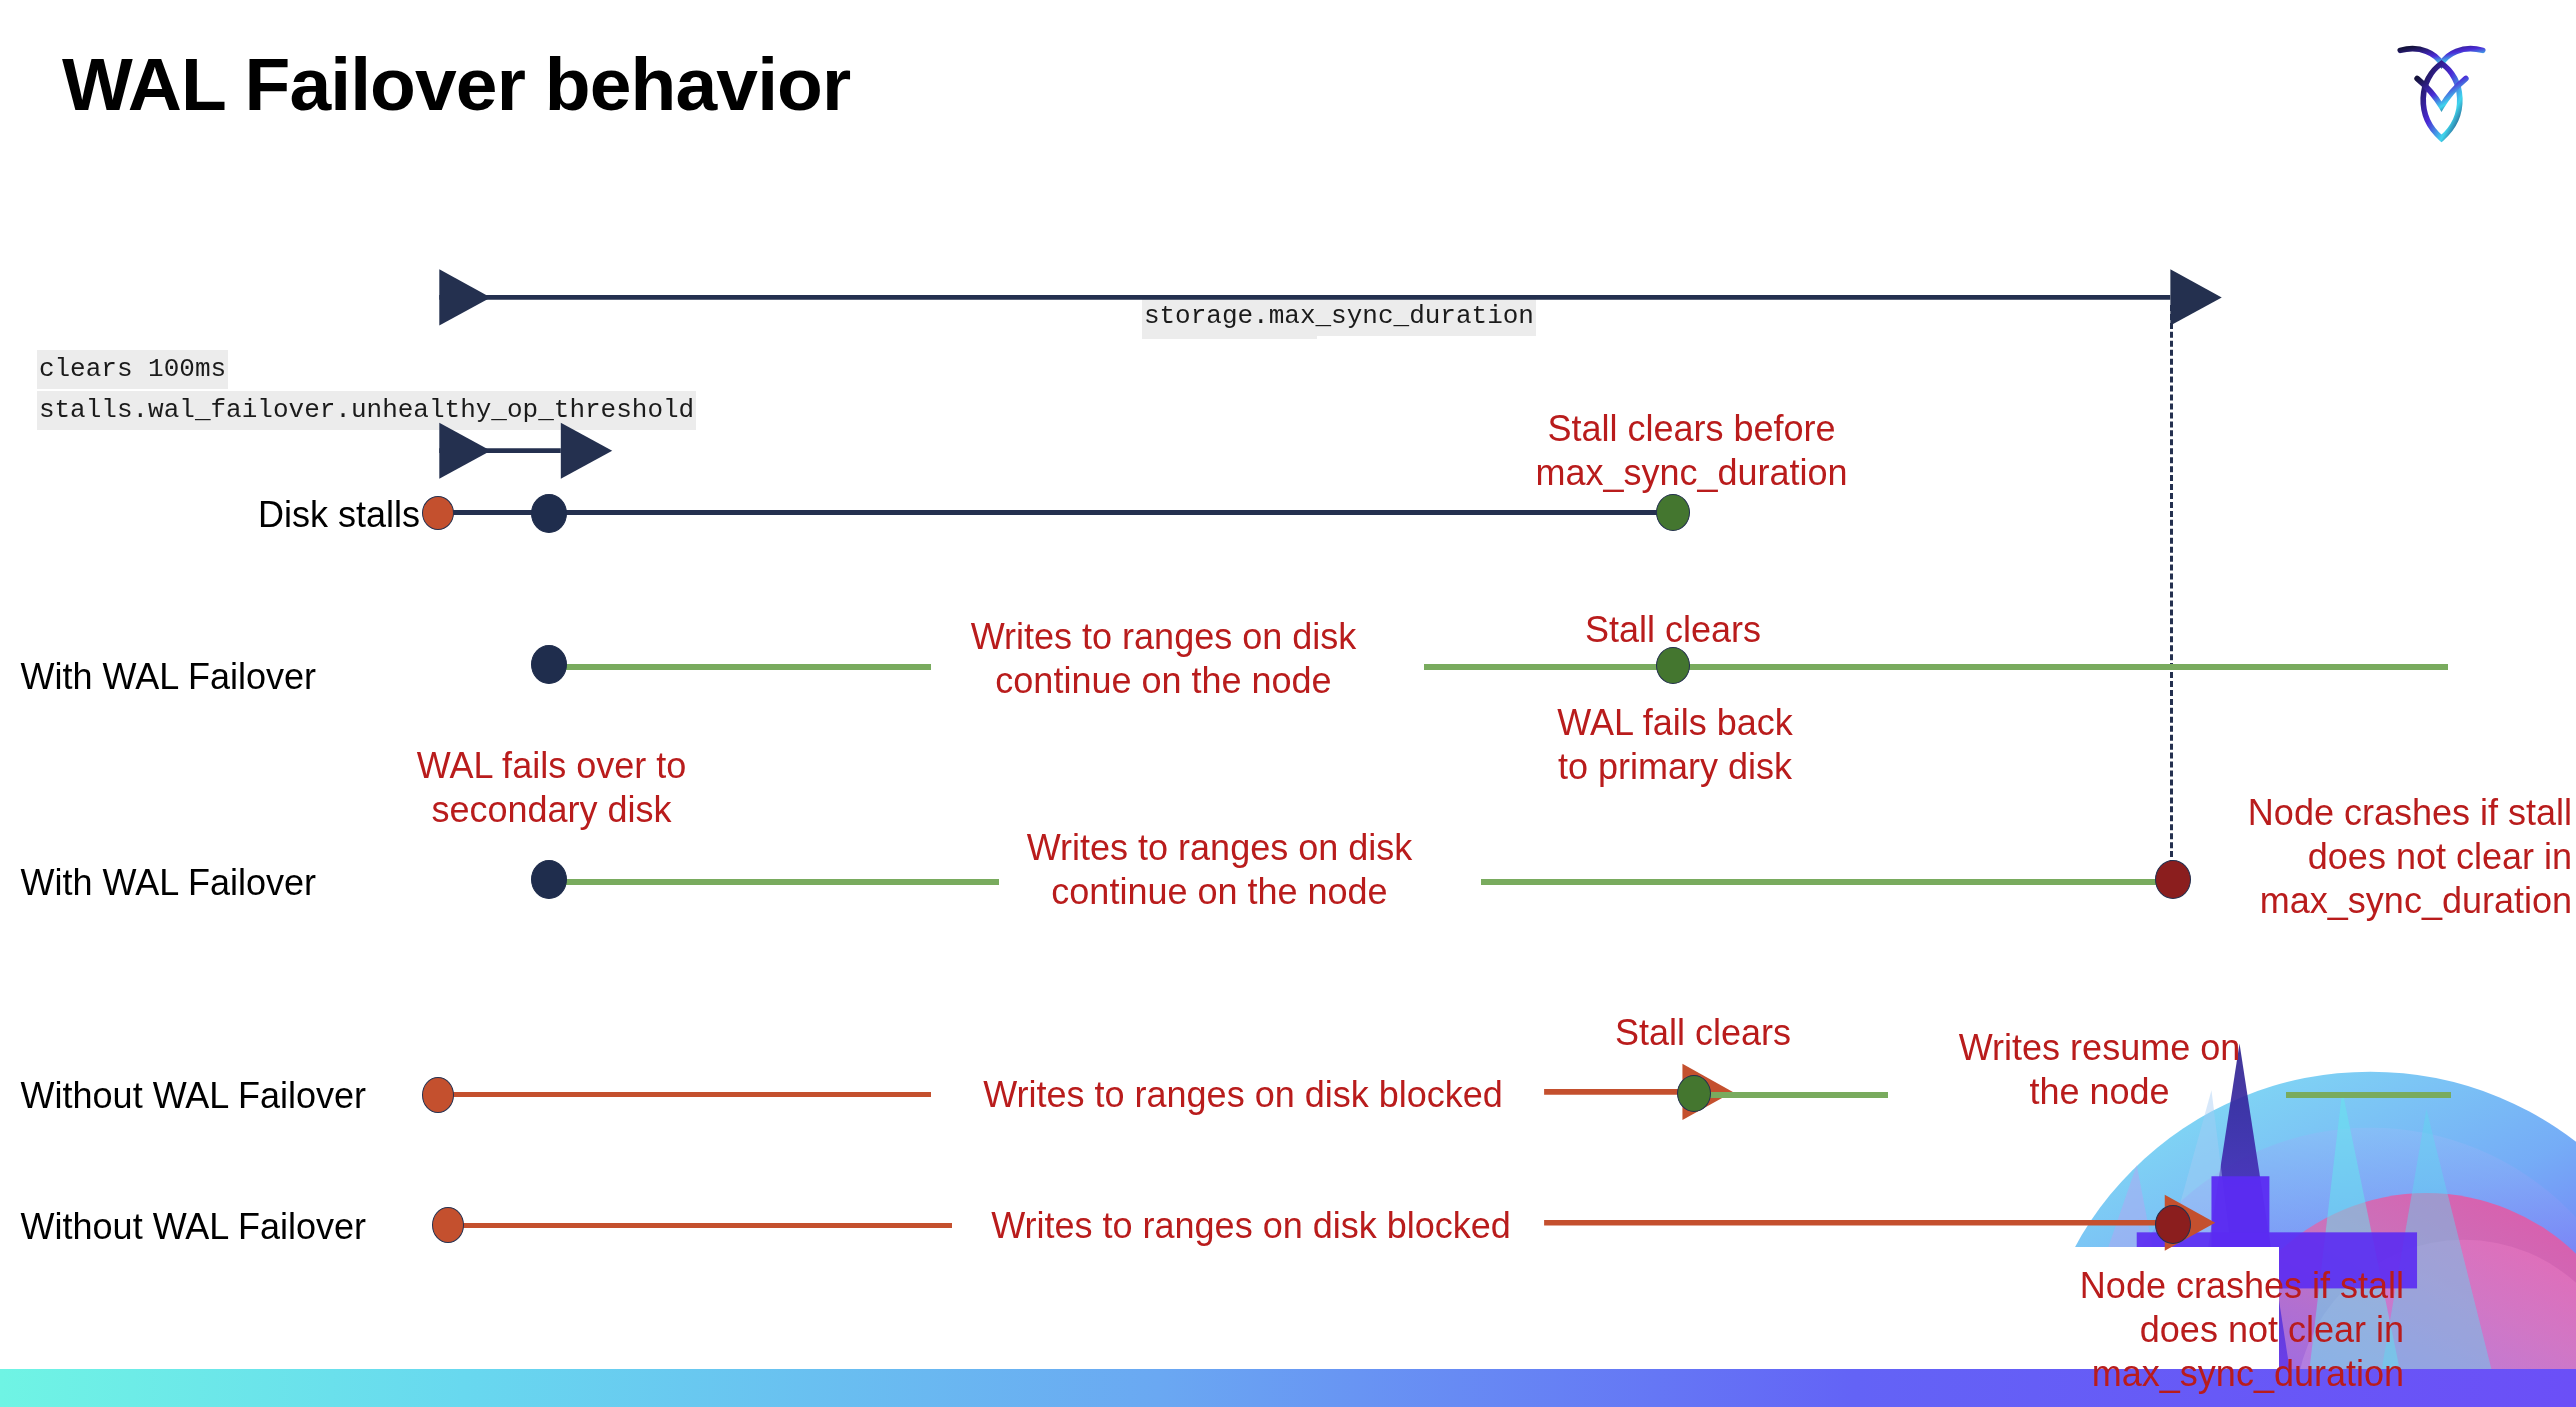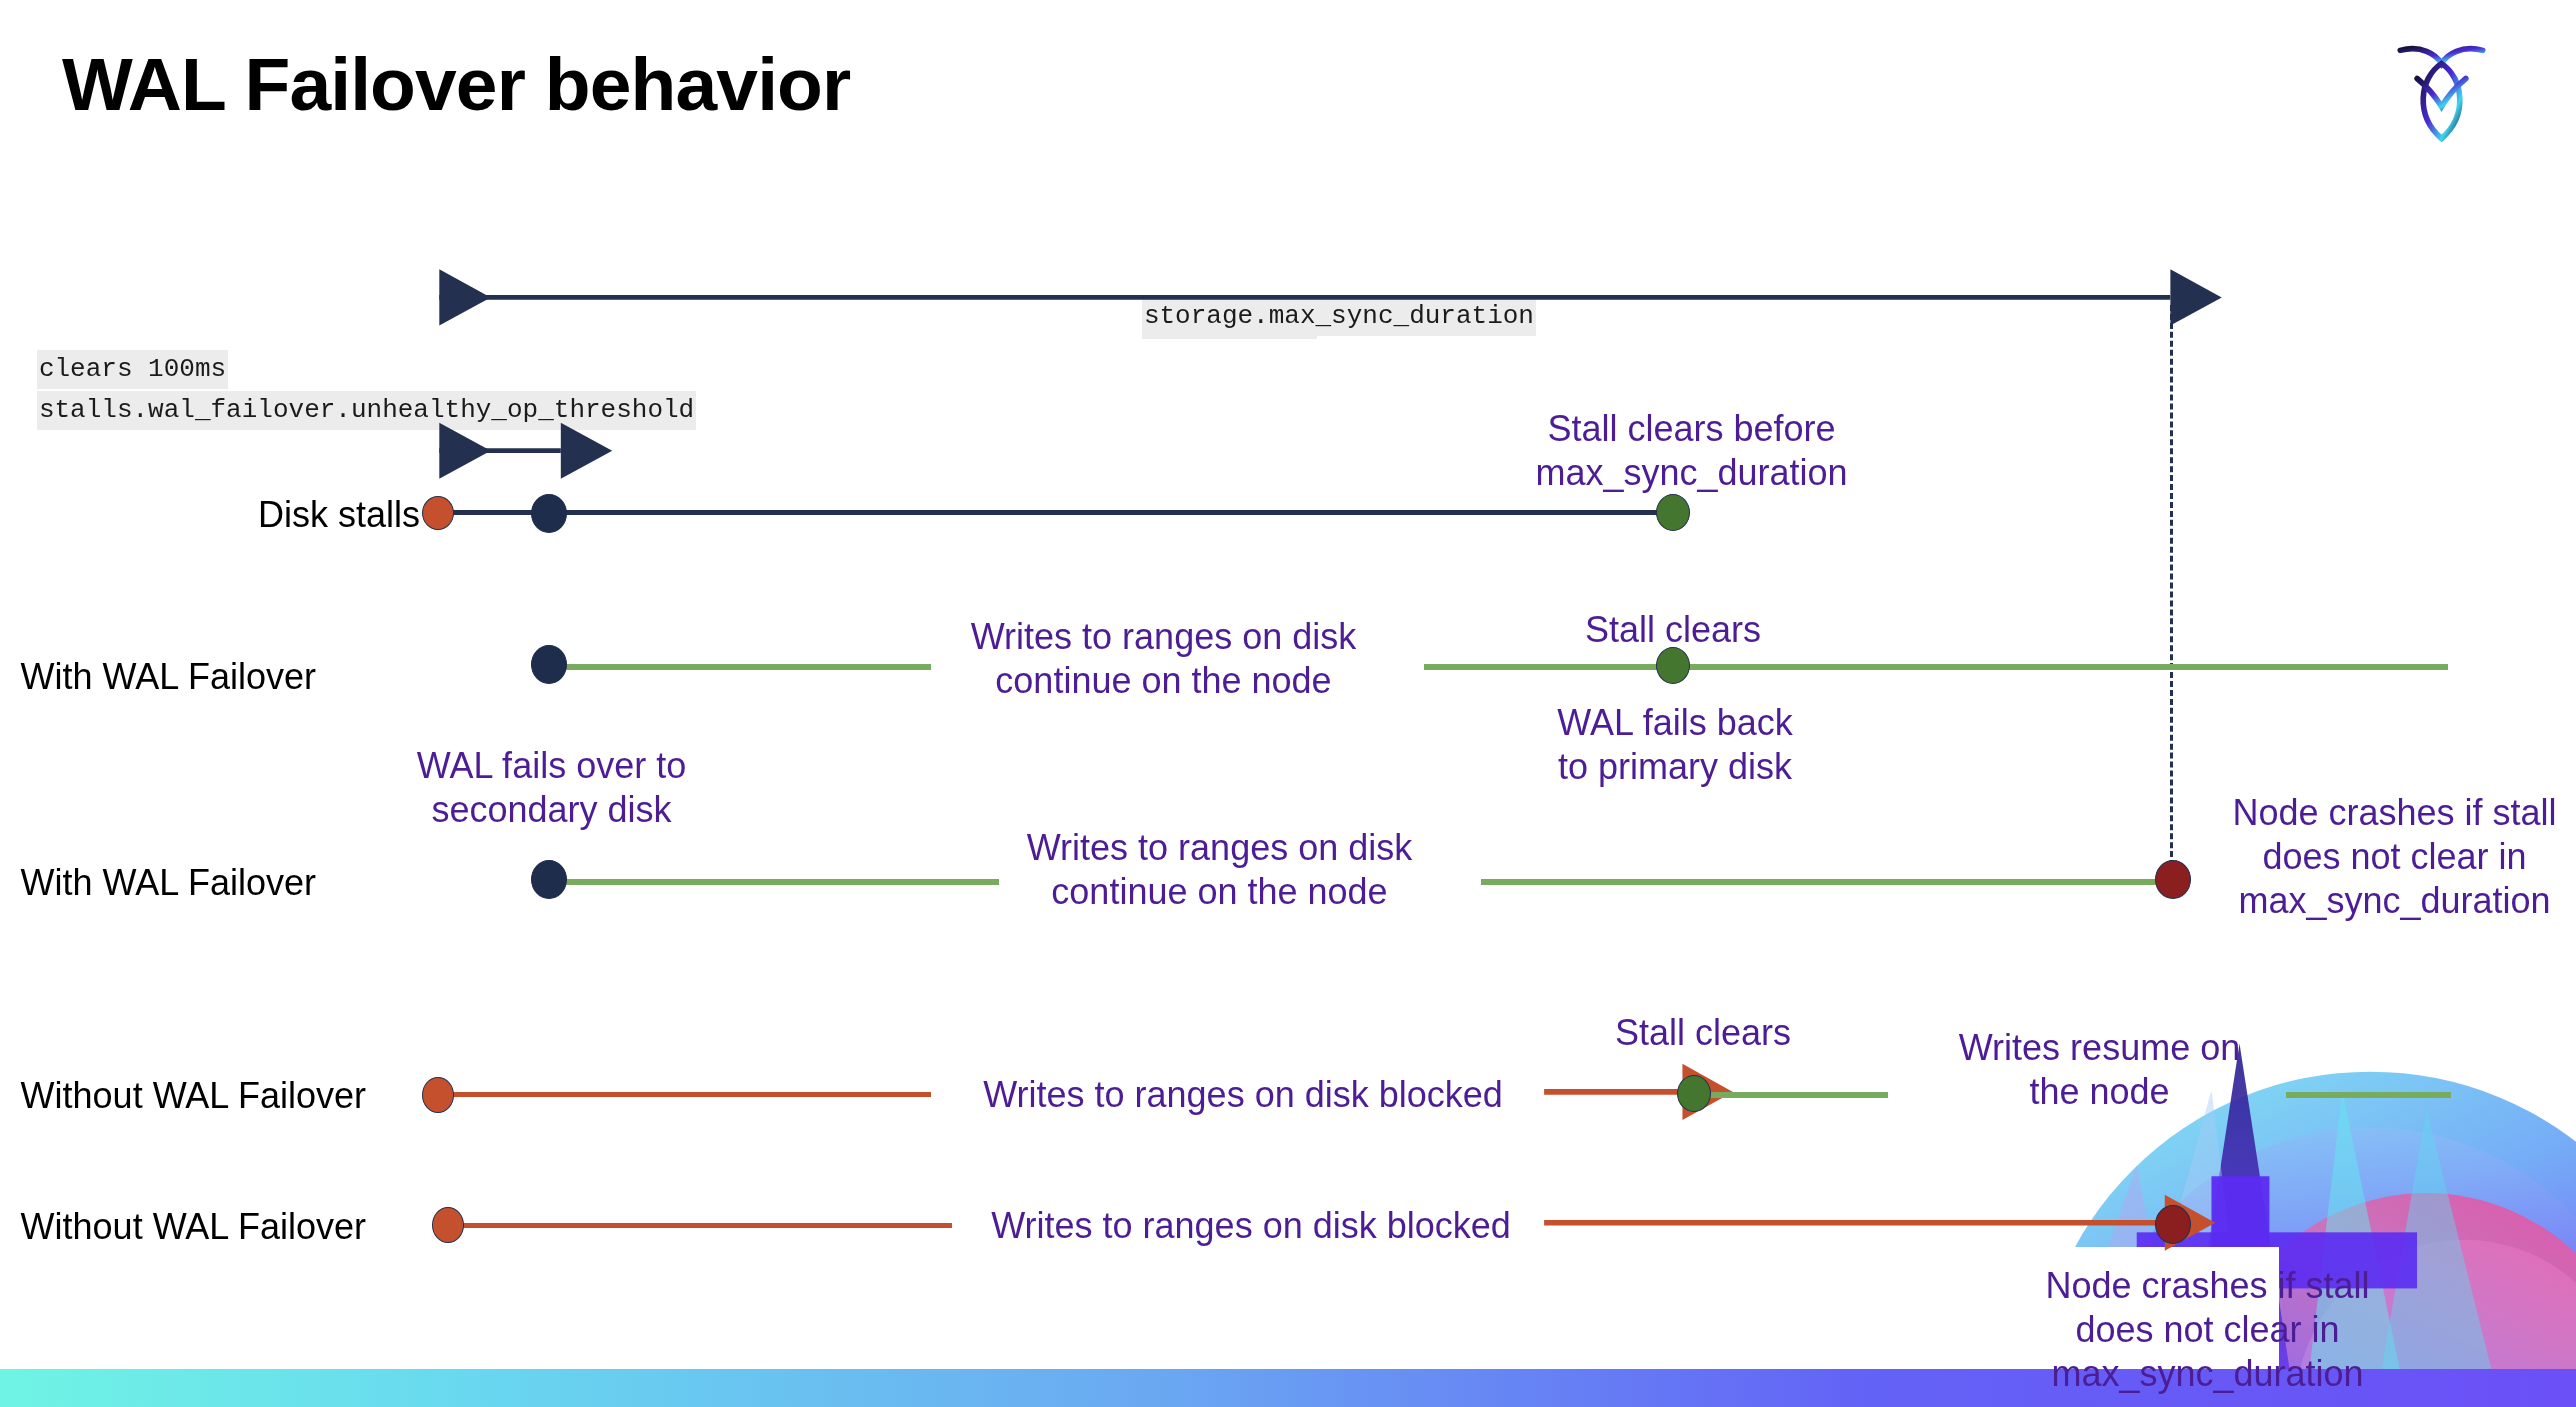--- a/index.html
+++ b/index.html
@@ -63,25 +63,25 @@
     font-size: 36px;
     color: #000000;
     white-space: nowrap;
   }
 
   
   .annot {
     position: absolute;
     font-size: 36px;
     line-height: 44px;
-    color: #4c1d95;
+    color: #b91c1c;
     white-space: pre-line;
   }
   .annot.center { text-align: center; }
-  .annot.left   { text-align: center; }
+  .annot.left   { text-align: right; }
 
   
   .seg { position: absolute; height: 0; border-top-style: solid; }
   .seg.navy  { border-top-color: #24304f; }
   .seg.green { border-top-color: #79ab5e; }
   .seg.red   { border-top-color: #c4502e; }
 
   .dot {
     position: absolute;
     border-radius: 50%;

